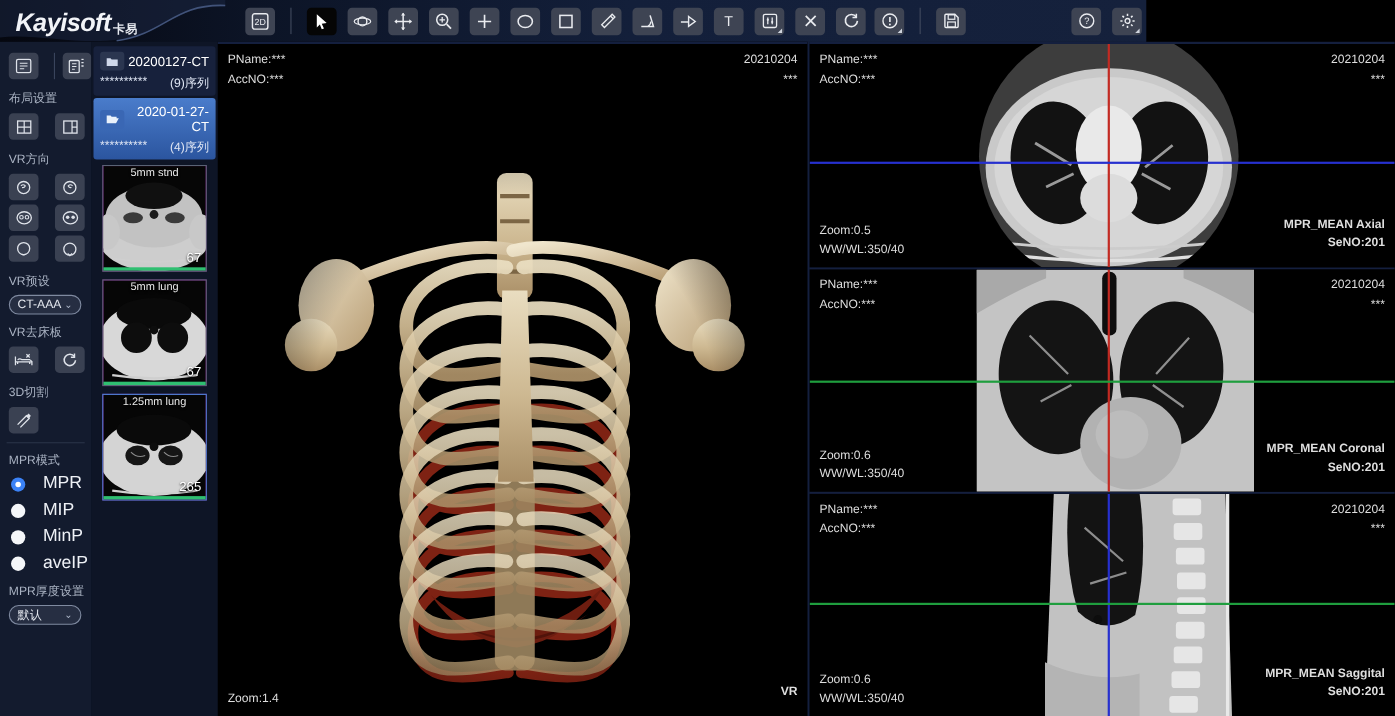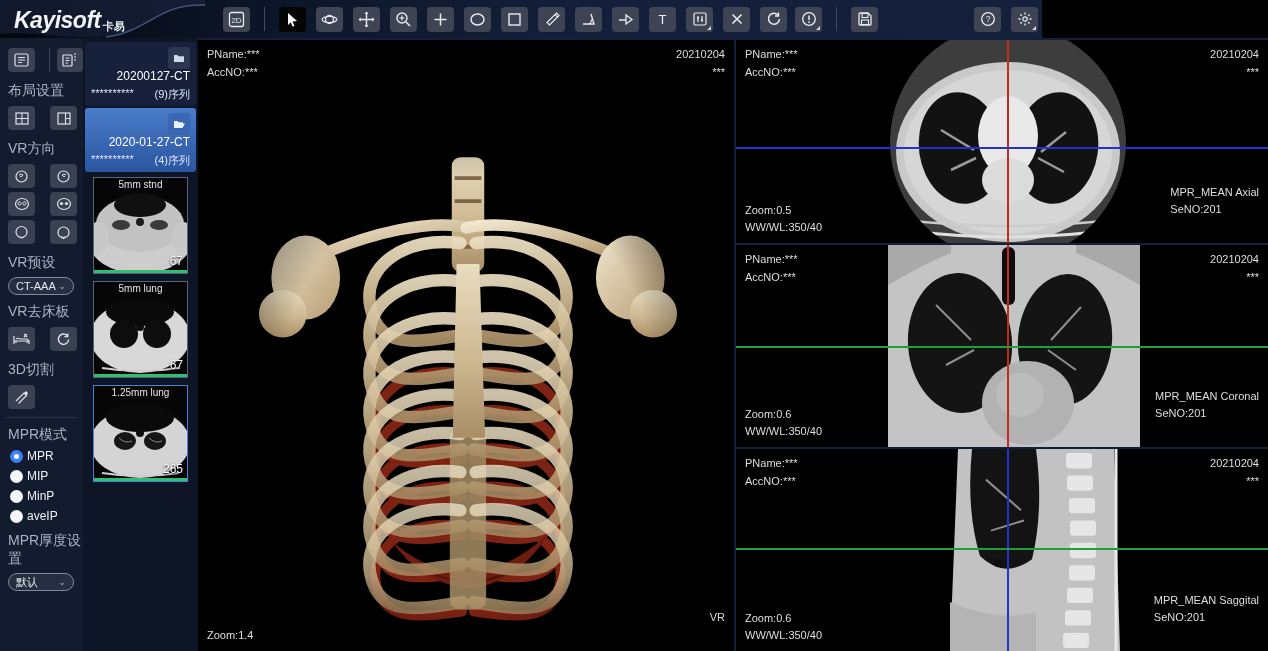--- a/index.html
+++ b/index.html
@@ -32,39 +32,39 @@
 
   
   .body { flex:1; display:flex; min-height:0; }
 
   
   .sidebar { width:83px; flex:0 0 83px; background:#131b2e; padding:6px 0 0 0; color:#aab3c2; }
   .side-row { display:flex; gap:15px; padding-left:8px; margin:4px 0; align-items:center; }
   .sbtn { width:27px; height:24px; border-radius:4px; background:#3a4152; color:#dfe3ea;
     display:flex; align-items:center; justify-content:center; cursor:pointer; }
   .vline { width:1px; height:24px; background:#39445c; margin-left:-1px; }
-  .slabel { font-size:14px; color:#a9b2c2; padding:6px 0 2px 8px; }
+  .slabel { font-size:11px; color:#a9b2c2; padding:6px 0 2px 8px; }
   .sselect { margin:3px 0 2px 8px; width:66px; height:18px; border-radius:9px;
     background:#262e42; border:1px solid #7f8aa0; color:#e3e7ee; font-size:11px;
     display:flex; align-items:center; justify-content:space-between; padding:0 7px; cursor:pointer; }
   .sselect .chev { font-size:9px; color:#aeb7c8; }
   .sdivider { height:1px; background:#2a3348; margin:8px 6px 2px 6px; }
-  .radio-row { display:flex; align-items:center; gap:4px; padding:3px 0 3px 10px;
-    color:#eef1f6; font-size:12px; cursor:pointer; }
+  .radio-row { display:flex; align-items:center; gap:16px; padding:3px 0 3px 10px;
+    color:#eef1f6; font-size:16px; cursor:pointer; }
   .radio { width:13px; height:13px; border-radius:50%; background:#f4f6f9; position:relative; flex:0 0 13px; }
   .radio.on { background:#3b82f6; }
   .radio.on::after { content:""; position:absolute; left:4px; top:4px; width:5px; height:5px;
     border-radius:50%; background:#fff; }
 
   
   .series { width:115px; flex:0 0 115px; background:#0e1526; padding:3px 0; overflow:hidden; }
   .study { margin:1px 2px 2px 2px; border-radius:3px; padding:5px 6px 4px 6px;
     background:#17213c; color:#fff; cursor:pointer; }
   .study.selected { background:linear-gradient(180deg,#4a7ccb 0%,#2b559f 100%); }
-  .study-top { display:flex; align-items:flex-end;flex-direction:column; }
+  .study-top { display:flex; align-items:center; }
   .folder-btn { width:22px; height:17px; border-radius:3px; background:#2b3650;
     display:flex; align-items:center; justify-content:center; flex:0 0 22px; }
   .study.selected .folder-btn { background:#3a67b4; }
   .study-title { flex:1; text-align:right; font-size:12px; }
   .study-sub { display:flex; justify-content:space-between; font-size:11px;
     color:#dfe6f4; margin-top:4px; }
   .thumb { position:relative; margin:5px 10px 7px 10px; height:97px; background:#701a75;
     border:1px solid #5a6375; cursor:pointer; }
   .thumb.selected { border-color:#4a82d6; }
   .thumb.scout-border { border-color:#55628a; }
@@ -85,21 +85,21 @@
   .mpr-panel.axial { height:203px; flex:0 0 203px; }
   .mpr-panel.coronal { height:202px; flex:0 0 202px; }
   .mpr-panel.sagittal { flex:1; }
   .hdivider { height:2px; flex:0 0 2px; background:#141f3e; }
 
   .ov { position:absolute; font-size:11px; color:#dedede; line-height:1.6; z-index:5;
     text-shadow:0 1px 1px #000; }
   .ov.tl { left:9px; top:6px; }
   .ov.tr { right:9px; top:6px; text-align:right; }
   .ov.bl { left:9px; bottom:6px; }
-  .ov.br { right:9px; bottom:24px; text-align:left; }
+  .ov.br { right:9px; bottom:12px; text-align:right;font-weight:bold; }
 
   .xline { position:absolute; z-index:4; }
   .xline.v { width:2px; top:0; bottom:0; }
   .xline.h { height:2px; left:0; right:0; }
 
   .slice-svg { position:absolute; left:0; top:0; width:100%; height:100%; z-index:1; }
   .vr-svg { position:absolute; left:60px; top:100px; width:420px; height:505px; z-index:1; }
 </style>
 </head>
 <body>

